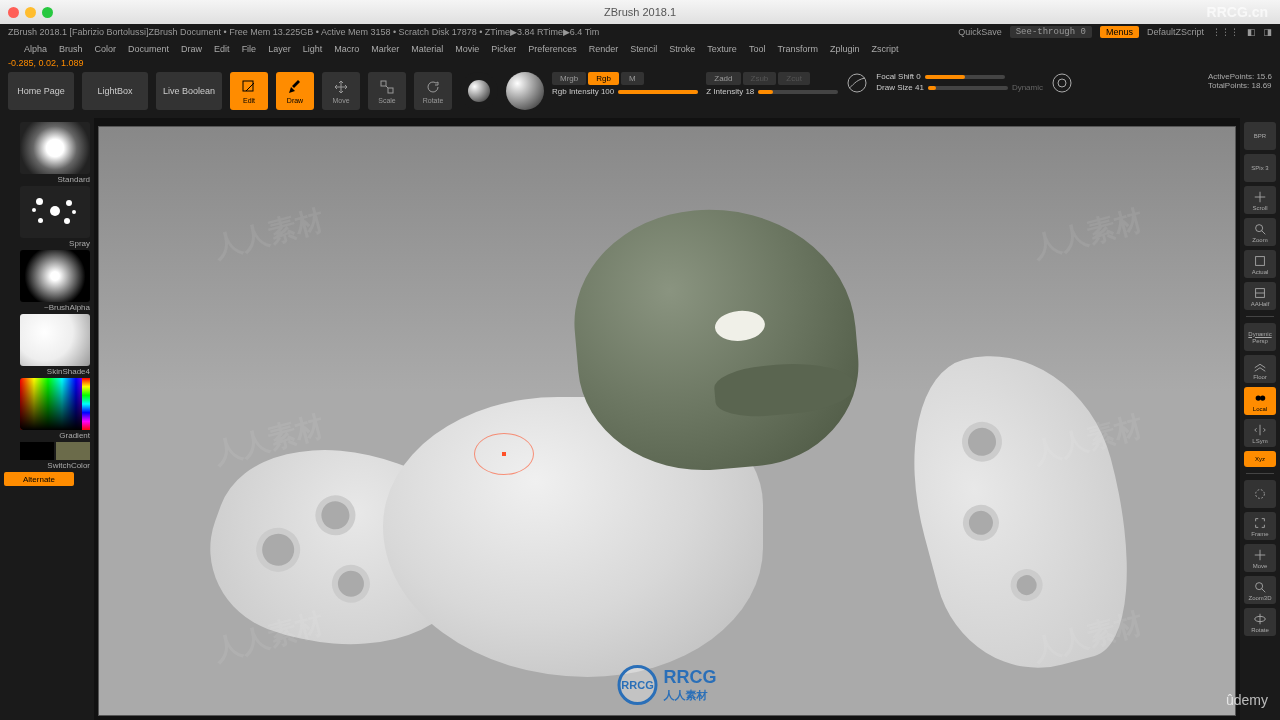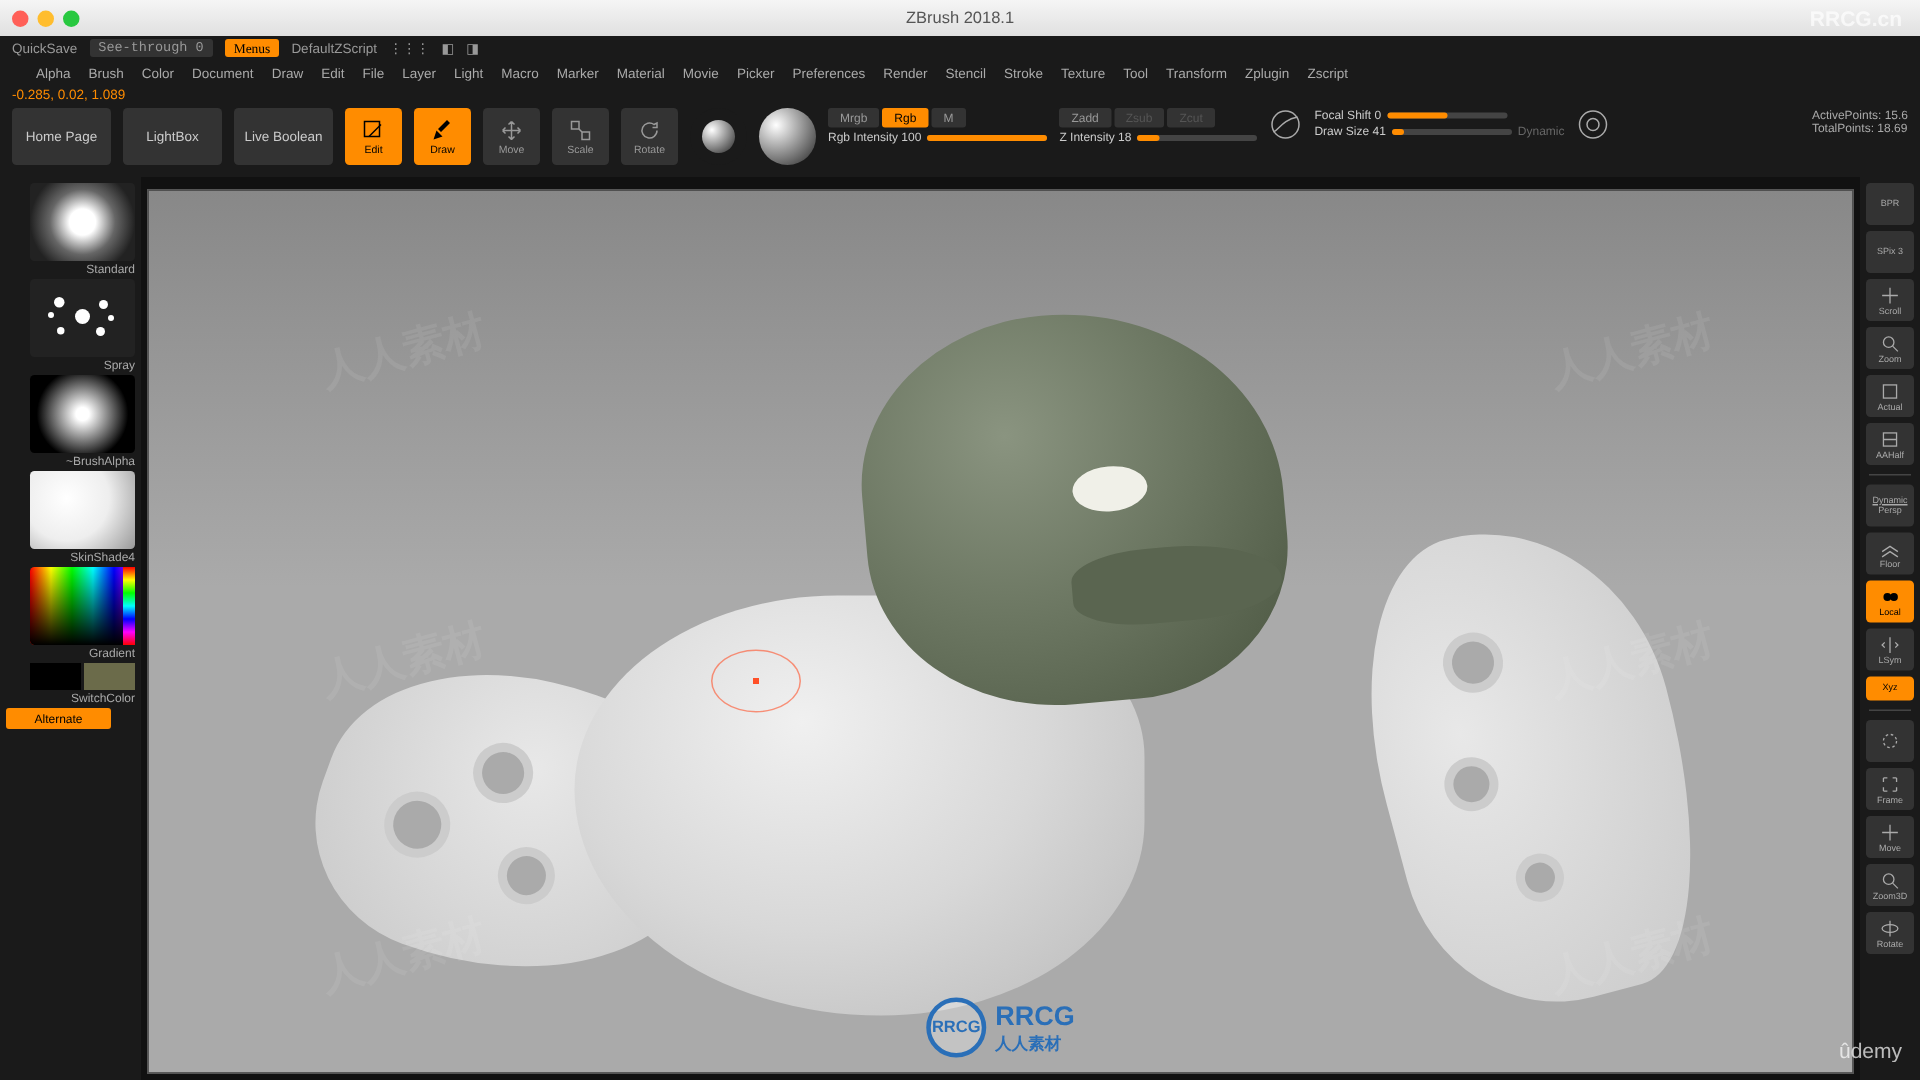--- a/index.html
+++ b/index.html
@@ -8,21 +8,21 @@
 .mac-buttons { display: flex; gap: 6px; }
 .mac-btn { width: 11px; height: 11px; border-radius: 50%; }
 .mac-close { background: #ff5f57; }
 .mac-min { background: #ffbd2e; }
 .mac-max { background: #28c840; }
 .mac-title { position: absolute; left: 50%; transform: translateX(-50%); color: #555; font-size: 11px; }
 .info-bar { height: 16px; background: #1a1a1a; font-size: 9px; display: flex; align-items: center; padding: 0 8px; gap: 8px; color: #999; }
 .info-left { flex: 1; }
 .info-right { display: flex; gap: 8px; align-items: center; }
 .see-through { background: #333; padding: 1px 6px; border-radius: 2px; font-size: 9px; font-family: Liberation Mono, monospace; }
-.menus-btn { background: #ff8c00; color: #000; padding: 1px 6px; border-radius: 2px; font-size: 9px; font-family: Liberation Serif, serif; }
+.menus-btn { background: #ff8c00; color: #000; padding: 1px 6px; border-radius: 2px; font-size: 9px; }
 .menu-bar { height: 18px; background: #1a1a1a; font-size: 9px; display: flex; align-items: center; padding: 0 24px; gap: 12px; color: #aaa; }
 .menu-item { cursor: pointer; }
 .coords { height: 12px; background: #1a1a1a; font-size: 9px; padding: 0 8px; color: #ff8c00; }
 .tool-bar { height: 48px; background: #1a1a1a; display: flex; align-items: flex-start; padding: 2px 8px; gap: 8px; }
 .tool-btn { height: 38px; min-width: 66px; background: #333; border: none; color: #ccc; font-size: 9px; display: flex; align-items: center; justify-content: center; border-radius: 3px; cursor: pointer; }
 .icon-btn { width: 38px; height: 38px; background: #333; border: none; display: flex; flex-direction: column; align-items: center; justify-content: center; color: #999; font-size: 7px; border-radius: 3px; cursor: pointer; gap: 2px; }
 .icon-btn.active { background: #ff8c00; color: #000; }
 .icon-btn svg { width: 16px; height: 16px; }
 .sphere-icon { width: 38px; height: 38px; border-radius: 50%; background: radial-gradient(circle at 30% 30%, #fff, #222); cursor: pointer; }
 .sphere-ring { width: 38px; height: 38px; border-radius: 50%; background: #1a1a1a; display: flex; align-items: center; justify-content: center; cursor: pointer; }
@@ -86,20 +86,21 @@
 <div class="mac-titlebar">
   <div class="mac-buttons">
     <div class="mac-btn mac-close"></div>
     <div class="mac-btn mac-min"></div>
     <div class="mac-btn mac-max"></div>
   </div>
   <div class="mac-title">ZBrush 2018.1</div>
 </div>
 
 <div class="info-bar">
+  <div class="info-left">ZBrush 2018.1 [Fabrizio Bortolussi]ZBrush Document    • Free Mem 13.225GB • Active Mem 3158 • Scratch Disk 17878 • ZTime▶3.84 RTime▶6.4 Tim</div>
   <div class="info-right">
     <span>QuickSave</span>
     <span class="see-through">See-through  0</span>
     <span class="menus-btn">Menus</span>
     <span>DefaultZScript</span>
     <span>⋮⋮⋮</span>
     <span>◧</span>
     <span>◨</span>
   </div>
 </div>

